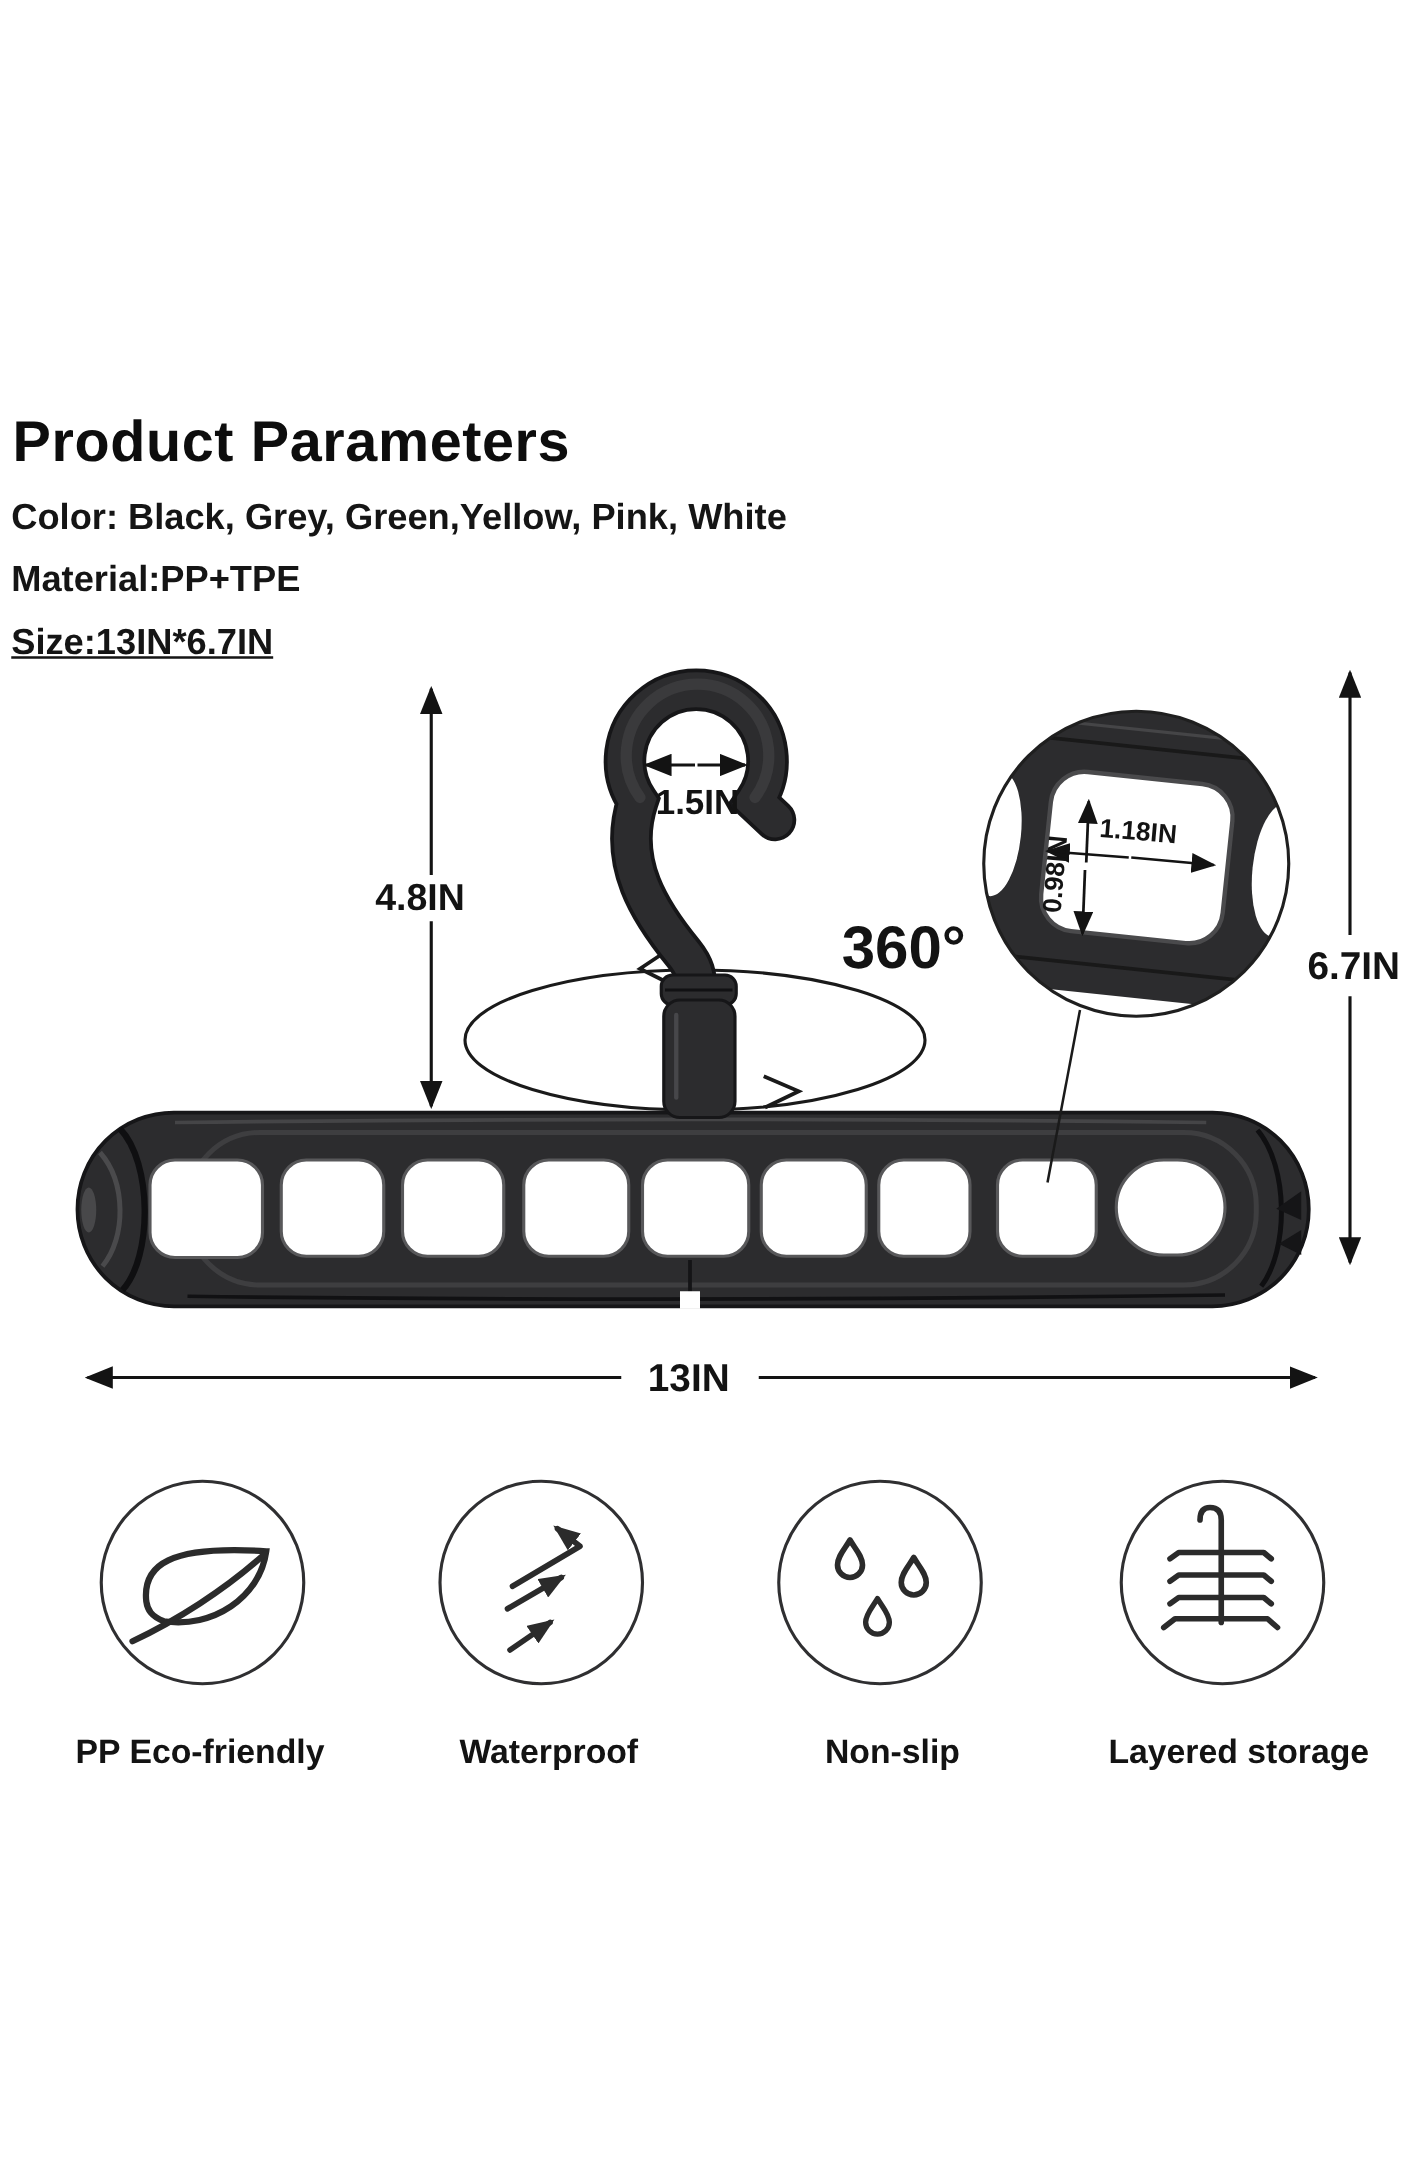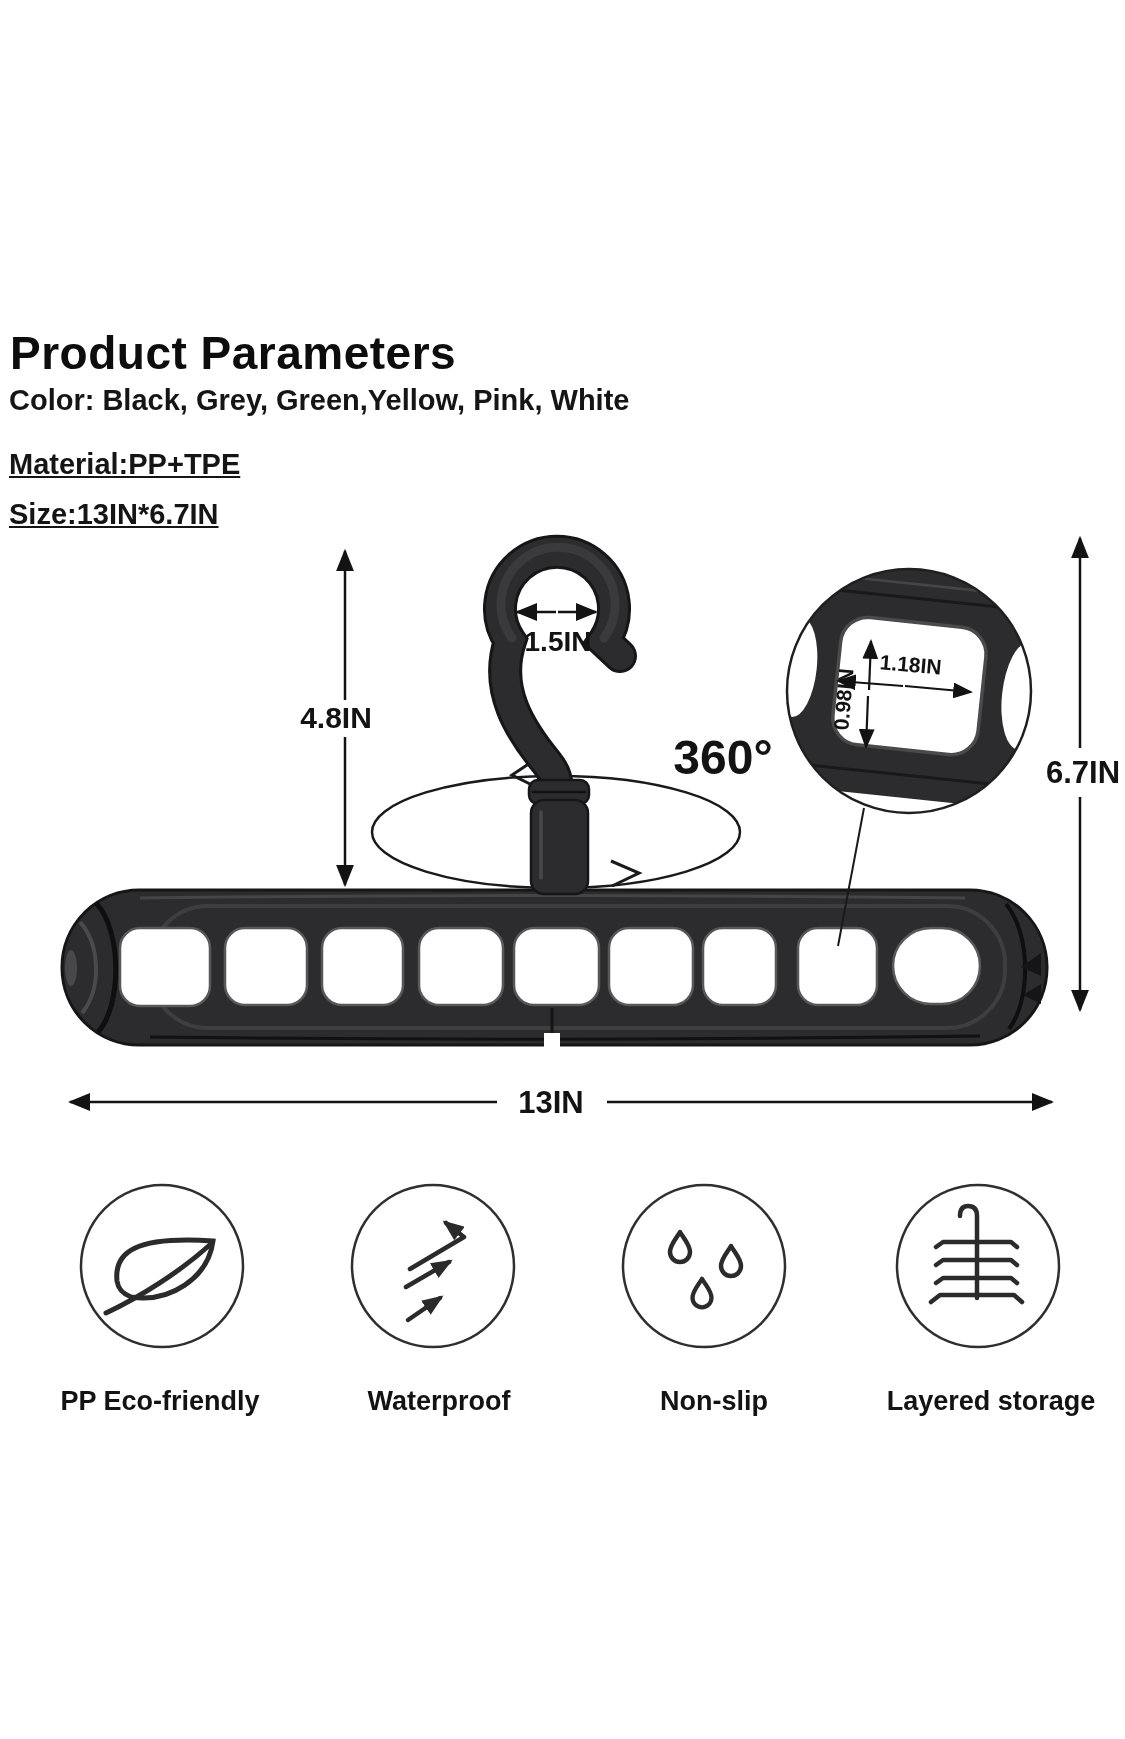--- a/index.html
+++ b/index.html
@@ -1,22 +1,22 @@
 <!DOCTYPE html>
 <html><head>
 <meta charset="utf-8">
 <style>
   html,body{margin:0;padding:0;background:#fff;}
   .page{position:relative;width:1125px;height:1739px;background:#ffffff;
         font-family:"Liberation Sans",sans-serif;color:#111;overflow:hidden;}
   .hdr-title{position:absolute;left:10px;top:326px;font-size:46px;font-weight:bold;
              letter-spacing:.5px;color:#0d0d0d;}
   .hdr-line{position:absolute;left:9px;font-size:29px;font-weight:bold;color:#151515;}
-  .hdr-line.l0{top:384px;text-align:center;}
-  .hdr-line.l1{top:448px;text-decoration:underline;}
+  .hdr-line.l0{top:398px;text-align:center;}
+  .hdr-line.l1{top:448px;}
   .hdr-line.l2{top:498px;text-decoration:underline;}
   svg.diagram{position:absolute;left:0;top:0;}
   svg text{font-family:"Liberation Sans",sans-serif;fill:#131313;}
   .dimtxt{font-weight:bold;}
 </style>
 </head>
 <body>
 
 <div class="page">
 

